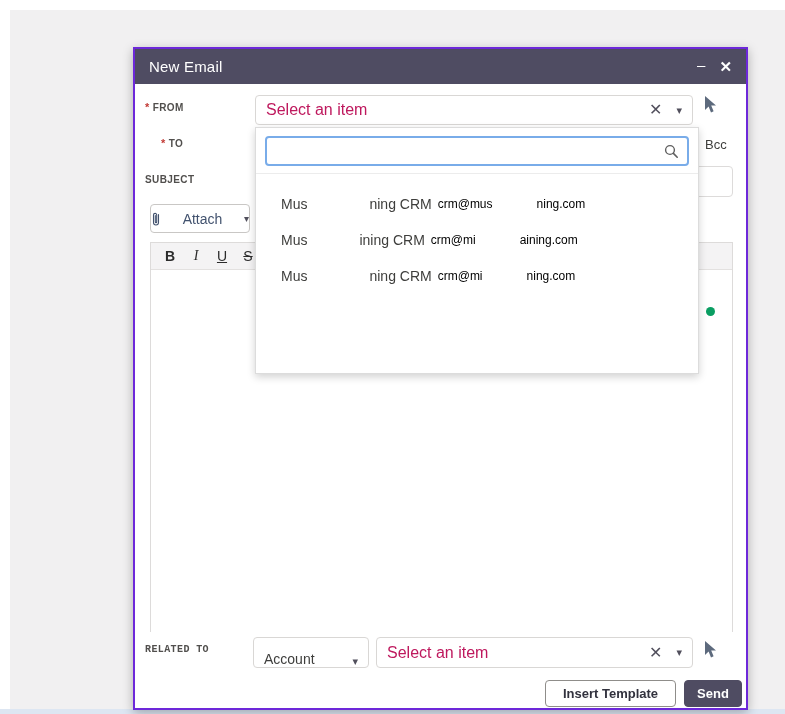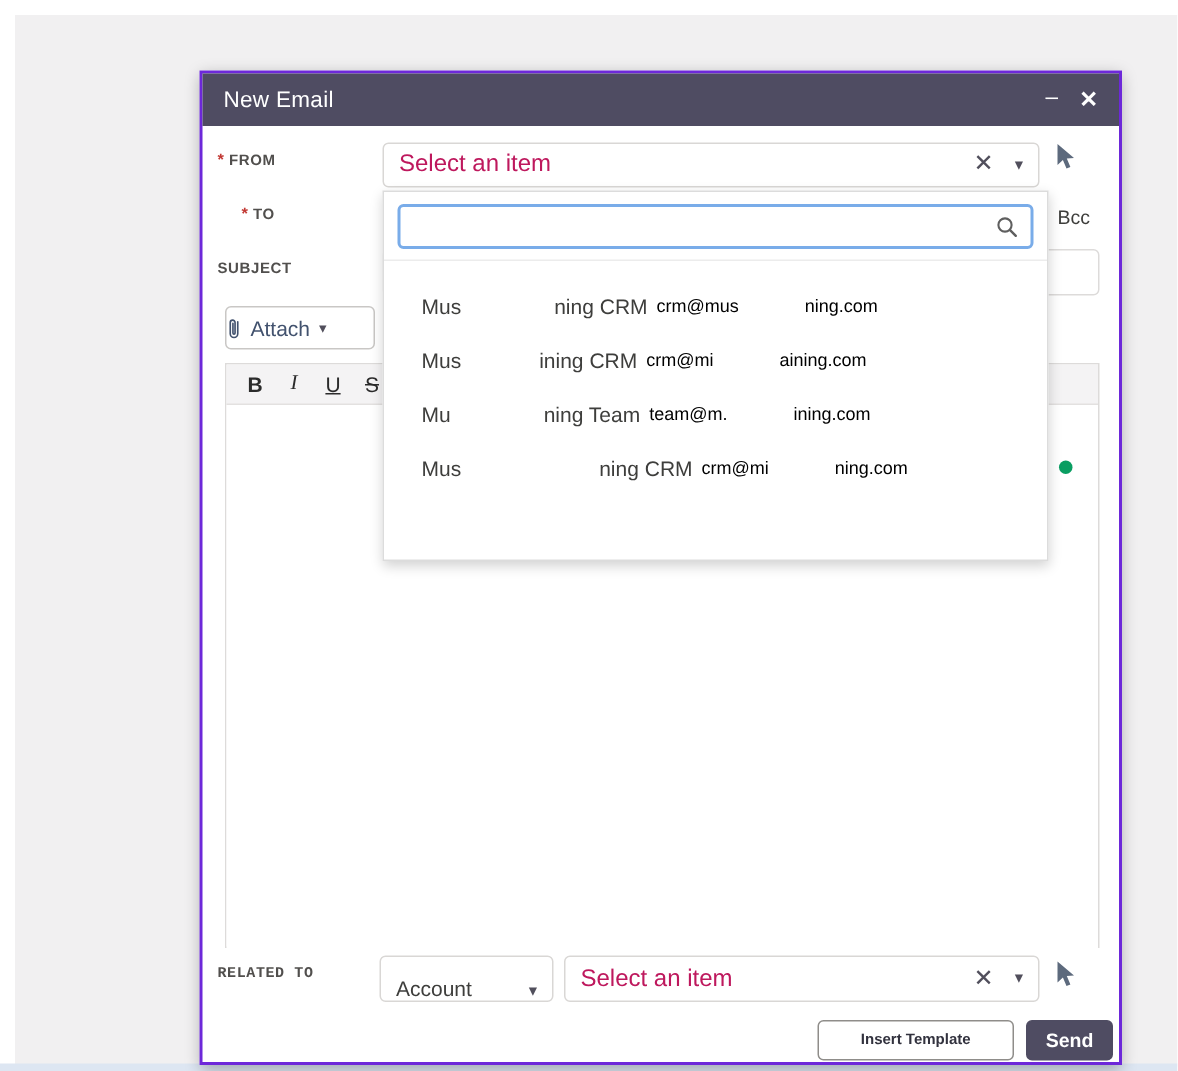--- a/index.html
+++ b/index.html
@@ -42,21 +42,21 @@
   .subject-input { position:absolute; left:120px; top:117px; width:478px;
                    height:31px; background:#fff; border:1px solid #dddbda;
                    border-radius:4px; z-index:1; }
 
   .bcc { position:absolute; left:570px; top:88px; font-size:13px;
          color:#3e3e3c; z-index:2; }
 
   
   .attach-btn { position:absolute; left:15px; top:155px; width:100px; height:29px;
                 border:1px solid #c9c7c5; border-radius:4px; background:#fff;
-                display:flex; align-items:center; justify-content:flex-start; gap:6px;
+                display:flex; align-items:center; justify-content:space-between; gap:6px;
                 font-size:14px; color:#42526e; }
   .attach-caret { font-size:10px; color:#514f5c; }
 
   
   .editor { position:absolute; left:15px; top:193px; width:583px; height:390px;
             border:1px solid #dddbda; background:#fff; }
   .editor-toolbar { height:27px; background:#f4f3f4; border-bottom:1px solid #e3e1e0;
                     display:flex; align-items:center; padding:0 8px; gap:4px; }
   .tb-btn { width:22px; height:22px; display:flex; align-items:center;
             justify-content:center; font-size:14px; color:#2b2b2b; }
@@ -93,21 +93,21 @@
   
   .type-select { position:absolute; left:118px; top:588px; width:116px; height:31px;
                  border:1px solid #d9d7d5; border-radius:4px; background:#fff;
                  display:flex; align-items:flex-end; padding:0 10px;
                  font-size:14px; color:#3e3e3c; }
   .related-cb { left:241px; top:588px; width:317px; height:31px; }
 
   
   .btn-insert { position:absolute; left:410px; top:631px; width:131px; height:27px;
                 background:#fff; border:1px solid #8f8d8a; border-radius:4px;
-                font-size:10px; font-weight:700; color:#32323e;
+                font-size:13px; font-weight:700; color:#32323e;
                 display:flex; align-items:center; justify-content:center; }
   .btn-send { position:absolute; left:549px; top:631px; width:58px; height:27px;
               background:#4f4c62; border:1px solid #4f4c62; border-radius:4px;
               font-size:13px; font-weight:700; color:#ffffff;
               display:flex; align-items:center; justify-content:center; }
 
   
   .cursor { position:absolute; width:16px; height:20px; z-index:40; }
   .cursor svg { width:100%; height:100%; }
 </style>
@@ -195,26 +195,20 @@
             <span>ning CRM</span>
           <span class="email"><span>crm@mus</span><span class="gap-e"></span><span>ning.com</span></span>
         </li>
         <li class="dd-item">
           <span>Mus</span>
             <span class="gap-n"></span>
             <span>ining CRM</span>
           <span class="email"><span>crm@mi</span><span class="gap-e"></span><span>aining.com</span></span>
         </li>
         <li class="dd-item">
-          <span>Mu</span>
-            <span class="gap-n"></span>
-            <span>ning Team</span>
-          <span class="email"><span>team@m.</span><span class="gap-e"></span><span>ining.com</span></span>
-        </li>
-        <li class="dd-item">
           <span>Mus</span>
             <span class="gap-n"></span>
             <span>ning CRM</span>
           <span class="email"><span>crm@mi</span><span class="gap-e"></span><span>ning.com</span></span>
         </li>
       </ul>
     </div>
 
     <div class="fld-label" style="left:10px; top:595px;font-family:Liberation Mono, monospace;">RELATED TO</div>
     <div class="type-select">

